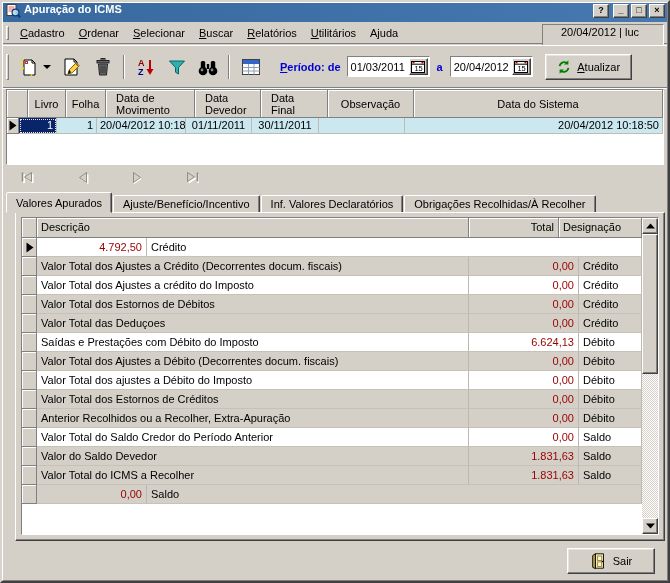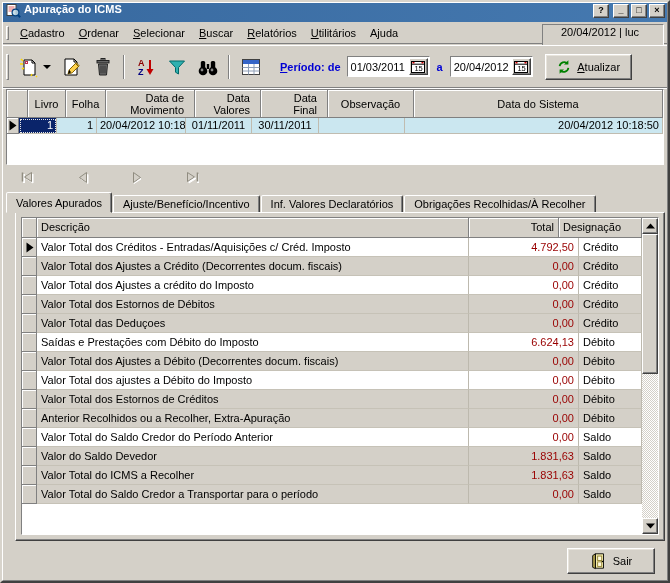--- a/index.html
+++ b/index.html
@@ -95,21 +95,21 @@
   
   .recgrid {
     position:absolute; left:3px; top:86px; right:3px; height:76px;
     border:1px solid; border-color:#808080 #fff #fff #808080;
     background:#fff; overflow:hidden;
   }
   .rg-header { display:flex; height:28px; }
   .rg-hcell {
     background:#d4d0c8; border-right:1px solid #808080; border-bottom:1px solid #808080;
     box-shadow:inset 1px 1px 0 #fff;
-    display:flex; align-items:center; justify-content:center; text-align:right;
+    display:flex; align-items:center; justify-content:center; text-align:left;
     line-height:12px; padding:0 10px; overflow:hidden;
   }
   .rg-row { display:flex; height:16px; background:#cbe7f0; }
   .rg-cell {
     border-right:1px solid #c0bcb0; border-bottom:1px solid #c0bcb0;
     padding:1px 3px 0; white-space:nowrap; overflow:hidden;
   }
   .rg-ind {
     background:#d4d0c8; border-right:1px solid #808080; border-bottom:1px solid #808080;
     box-shadow:inset 1px 1px 0 #fff; display:flex; align-items:center; justify-content:center;
@@ -336,21 +336,21 @@
           <span><u>A</u>tualizar</span>
         </button>
   </div>
 
   <div class="recgrid">
     <div class="rg-header" id="rg-header">
           <div class="rg-hcell" style="width: 12px;"></div>
           <div class="rg-hcell" style="width: 38px;">Livro</div>
           <div class="rg-hcell" style="width: 40px;">Folha</div>
           <div class="rg-hcell" style="width: 89px;">Data de Movimento</div>
-          <div class="rg-hcell" style="width: 66px;">Data Valores</div>
+          <div class="rg-hcell" style="width: 66px;">Data Devedor</div>
           <div class="rg-hcell" style="width: 67px;">Data Final</div>
           <div class="rg-hcell" style="width: 86px;">Observação</div>
           <div class="rg-hcell" style="flex: 1 1 0%;">Data do Sistema</div>
         </div>
     <div class="rg-row" id="rg-row">
           <div class="rg-ind" style="width: 12px;">
             <span class="icx">
               <svg width="9" height="11" viewBox="0 0 9 11">
                 <path d="M1.5 0.5v10l7-5z" fill="#000"></path>
               </svg>
@@ -429,21 +429,20 @@
           </div>
       <div id="dg-rows">
             <div class="dg-row">
               <div class="dg-cell dg-ind" style="width: 15px;">
                 <span class="icx">
                   <svg width="9" height="11" viewBox="0 0 9 11">
                     <path d="M1.5 0.5v10l7-5z" fill="#000"></path>
                   </svg>
                 </span>
               </div>
-              <div class="dg-cell" style="width: 432px;">Valor Total dos Créditos - Entradas/Aquisições c/ Créd. Imposto</div>
               <div class="dg-cell dg-total" style="width: 110px;">4.792,50</div>
               <div class="dg-cell" style="flex: 1 1 0%;">Crédito</div>
             </div>
             <div class="dg-row gray">
               <div class="dg-cell dg-ind" style="width: 15px;"></div>
               <div class="dg-cell" style="width: 432px;">Valor Total dos Ajustes a Crédito (Decorrentes docum. fiscais)</div>
               <div class="dg-cell dg-total" style="width: 110px;">0,00</div>
               <div class="dg-cell" style="flex: 1 1 0%;">Crédito</div>
             </div>
             <div class="dg-row">
@@ -507,21 +506,20 @@
               <div class="dg-cell" style="flex: 1 1 0%;">Saldo</div>
             </div>
             <div class="dg-row gray">
               <div class="dg-cell dg-ind" style="width: 15px;"></div>
               <div class="dg-cell" style="width: 432px;">Valor Total do ICMS a Recolher</div>
               <div class="dg-cell dg-total" style="width: 110px;">1.831,63</div>
               <div class="dg-cell" style="flex: 1 1 0%;">Saldo</div>
             </div>
             <div class="dg-row gray">
               <div class="dg-cell dg-ind" style="width: 15px;"></div>
-              <div class="dg-cell" style="width: 432px;">Valor Total do Saldo Credor a Transportar para o período</div>
               <div class="dg-cell dg-total" style="width: 110px;">0,00</div>
               <div class="dg-cell" style="flex: 1 1 0%;">Saldo</div>
             </div>
           </div>
       <div class="vscroll">
         <button class="sb-btn" style="top:0;">
               <span class="icx" id="sb-up">
                 <svg width="9" height="6" viewBox="0 0 9 6">
                   <path d="M4.5 0.5L9 5.5H0z" fill="#000"></path>
                 </svg>

